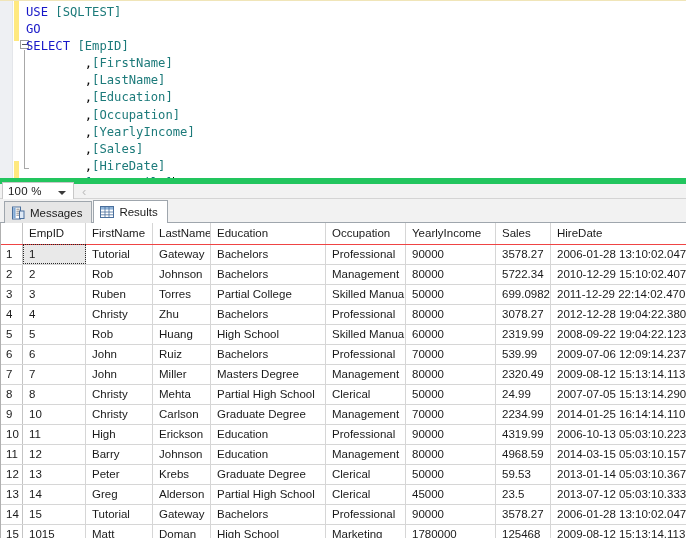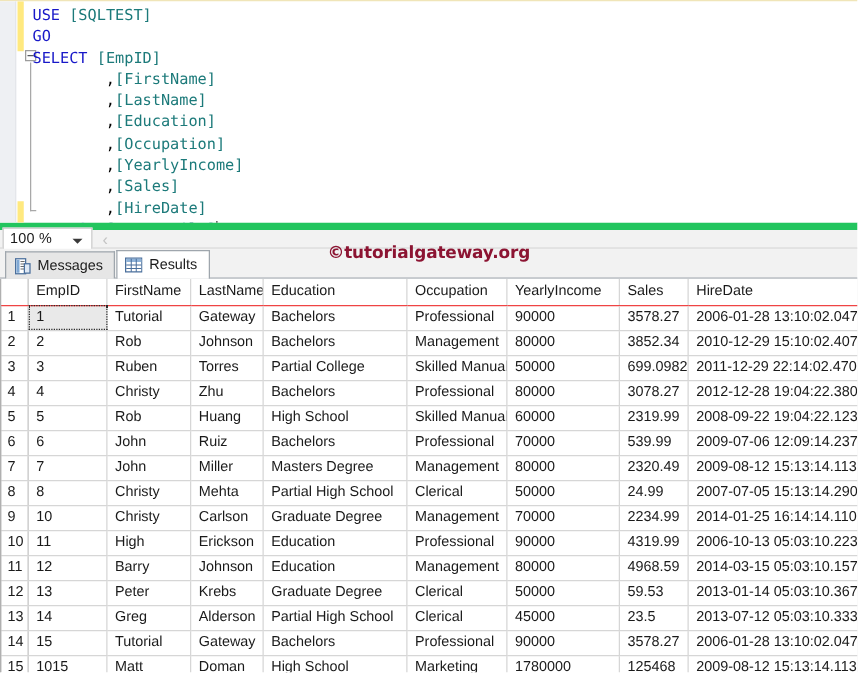--- a/index.html
+++ b/index.html
@@ -261,21 +261,20 @@
   </div>
 
   <div class="zoombar">
     <div class="zoom-combo">
       <span class="zv">100 %</span>
       <span class="arrow"></span>
     </div>
     <span class="zoom-scroll-left">‹</span>
   </div>
 
-  <div class="watermark">©tutorialgateway.org</div>
 
   <div class="tabstrip">
     <div class="tab">
       <svg class="tab-icon" viewBox="0 0 14 14">
         <rect x="1.5" y="1" width="8" height="12" fill="#ffffff" stroke="#4a6f9c"></rect>
         <rect x="2.2" y="1.8" width="2.4" height="10.4" fill="#7fa8d4"></rect>
         <line x1="5.4" y1="3.2" x2="8.7" y2="3.2" stroke="#6b6b6b" stroke-width="0.8"></line>
         <line x1="5.4" y1="5.2" x2="8.7" y2="5.2" stroke="#6b6b6b" stroke-width="0.8"></line>
         <line x1="5.4" y1="7.2" x2="8.7" y2="7.2" stroke="#6b6b6b" stroke-width="0.8"></line>
         <line x1="5.4" y1="9.2" x2="8.7" y2="9.2" stroke="#6b6b6b" stroke-width="0.8"></line>
@@ -336,21 +335,21 @@
             <td>2006-01-28 13:10:02.047</td>
           </tr>
           <tr>
             <td class="rownum">2</td>
             <td>2</td>
             <td>Rob</td>
             <td>Johnson</td>
             <td>Bachelors</td>
             <td>Management</td>
             <td>80000</td>
-            <td>3852.34</td>
+            <td>5722.34</td>
             <td>2010-12-29 15:10:02.407</td>
           </tr>
           <tr>
             <td class="rownum">3</td>
             <td>3</td>
             <td>Ruben</td>
             <td>Torres</td>
             <td>Partial College</td>
             <td>Skilled Manual</td>
             <td>50000</td>

